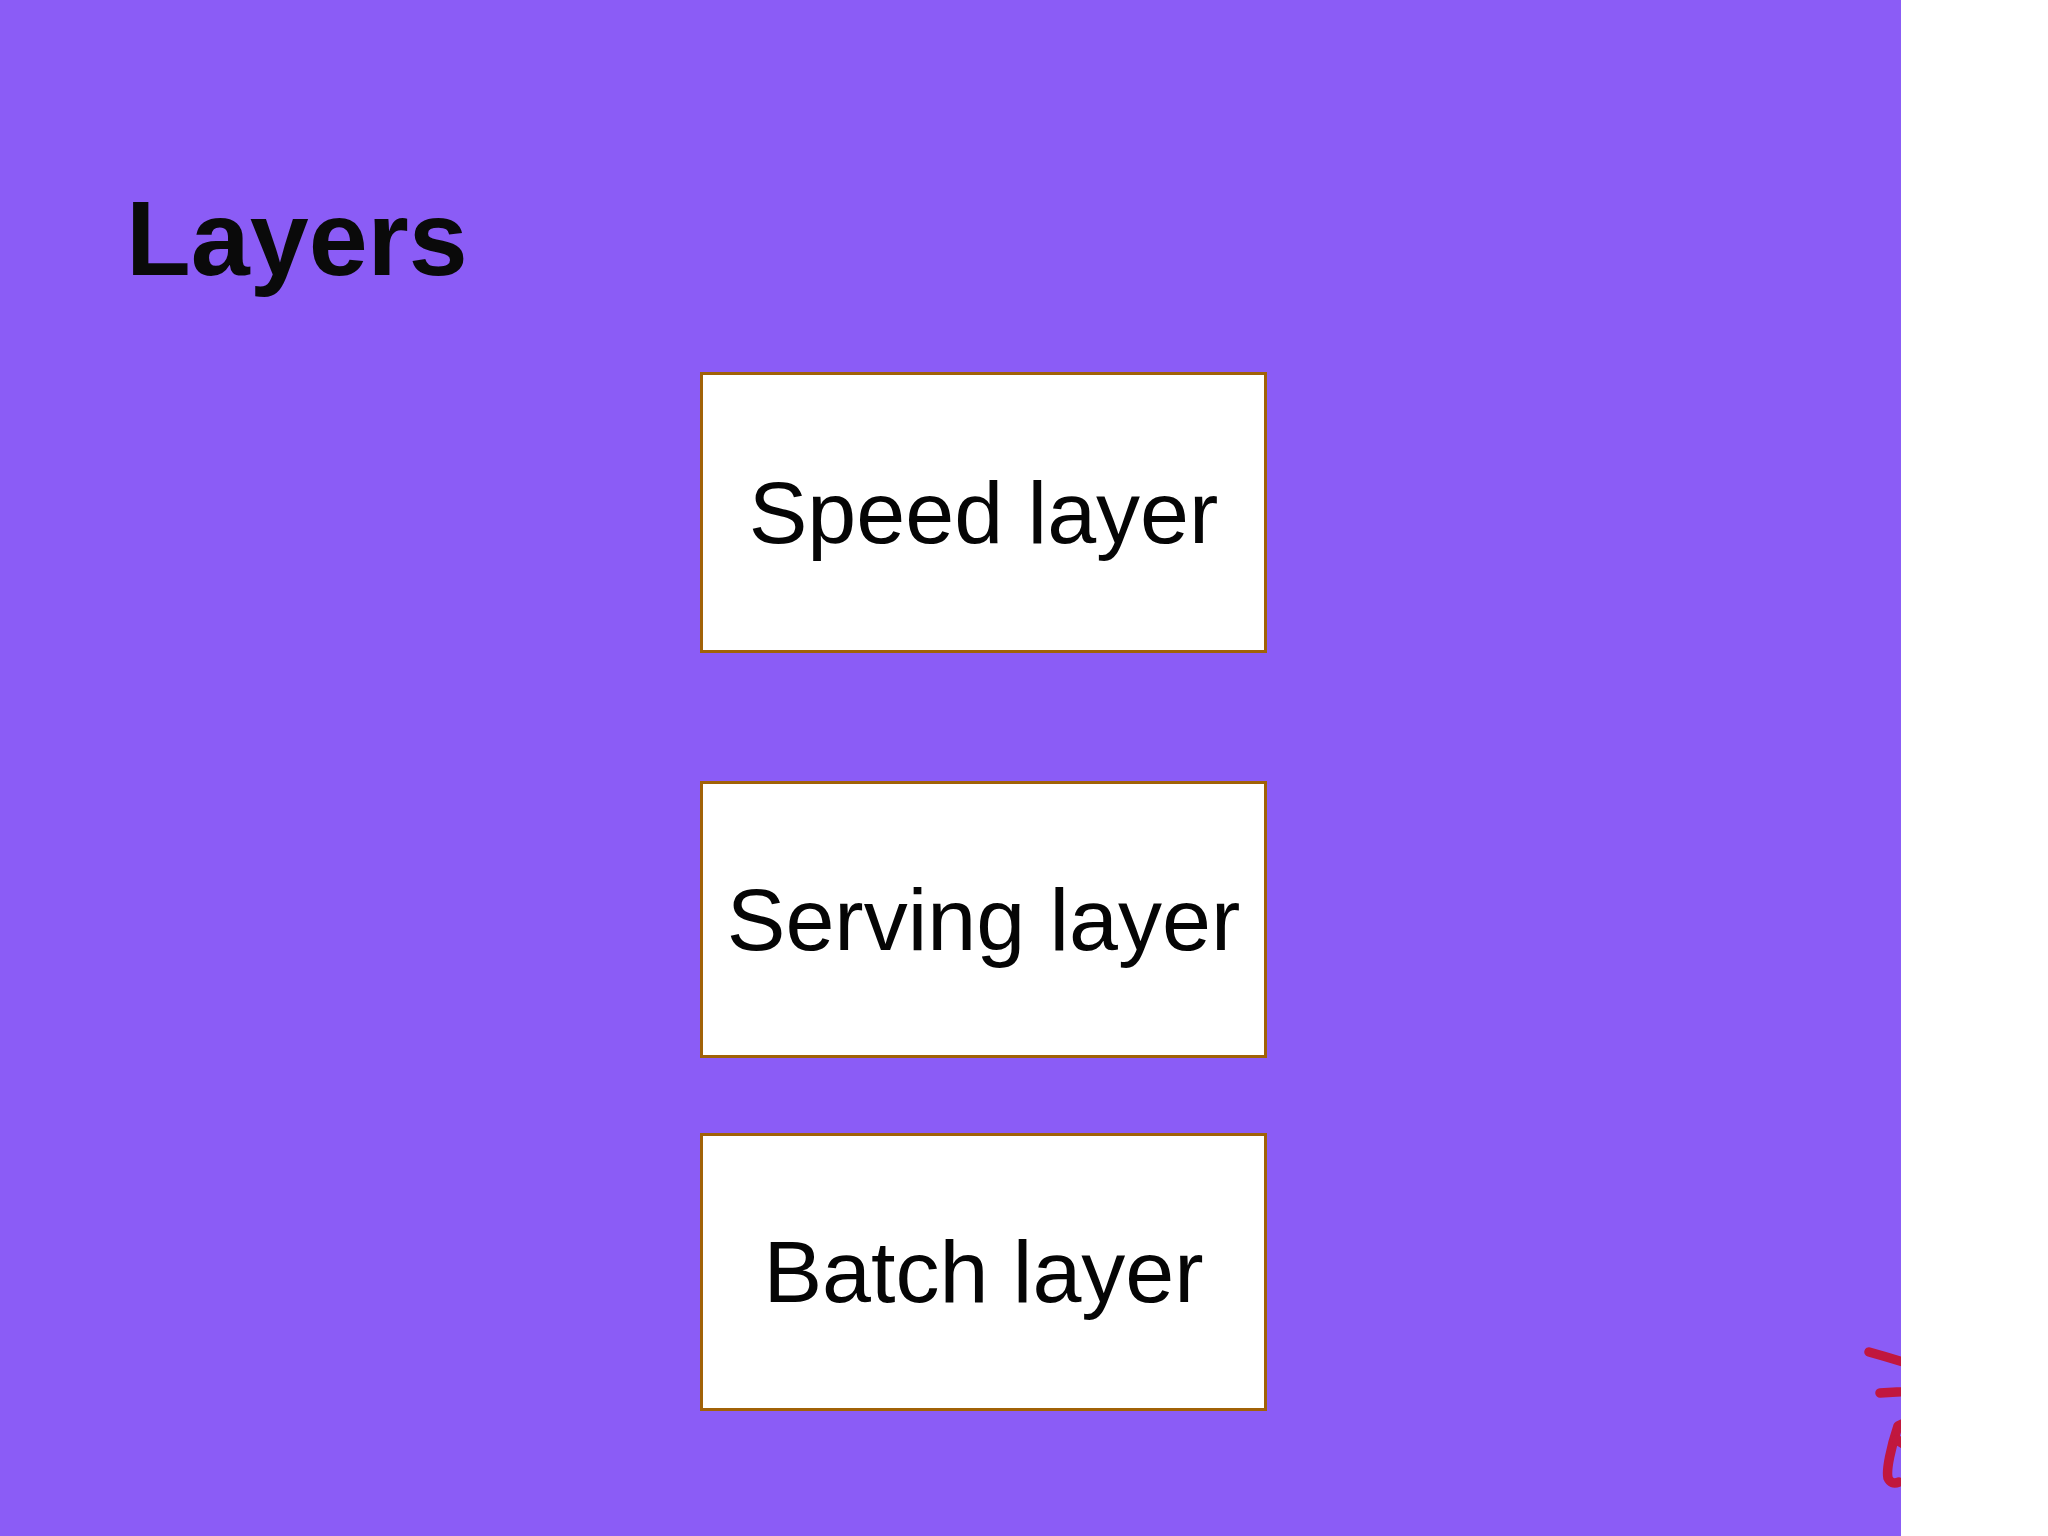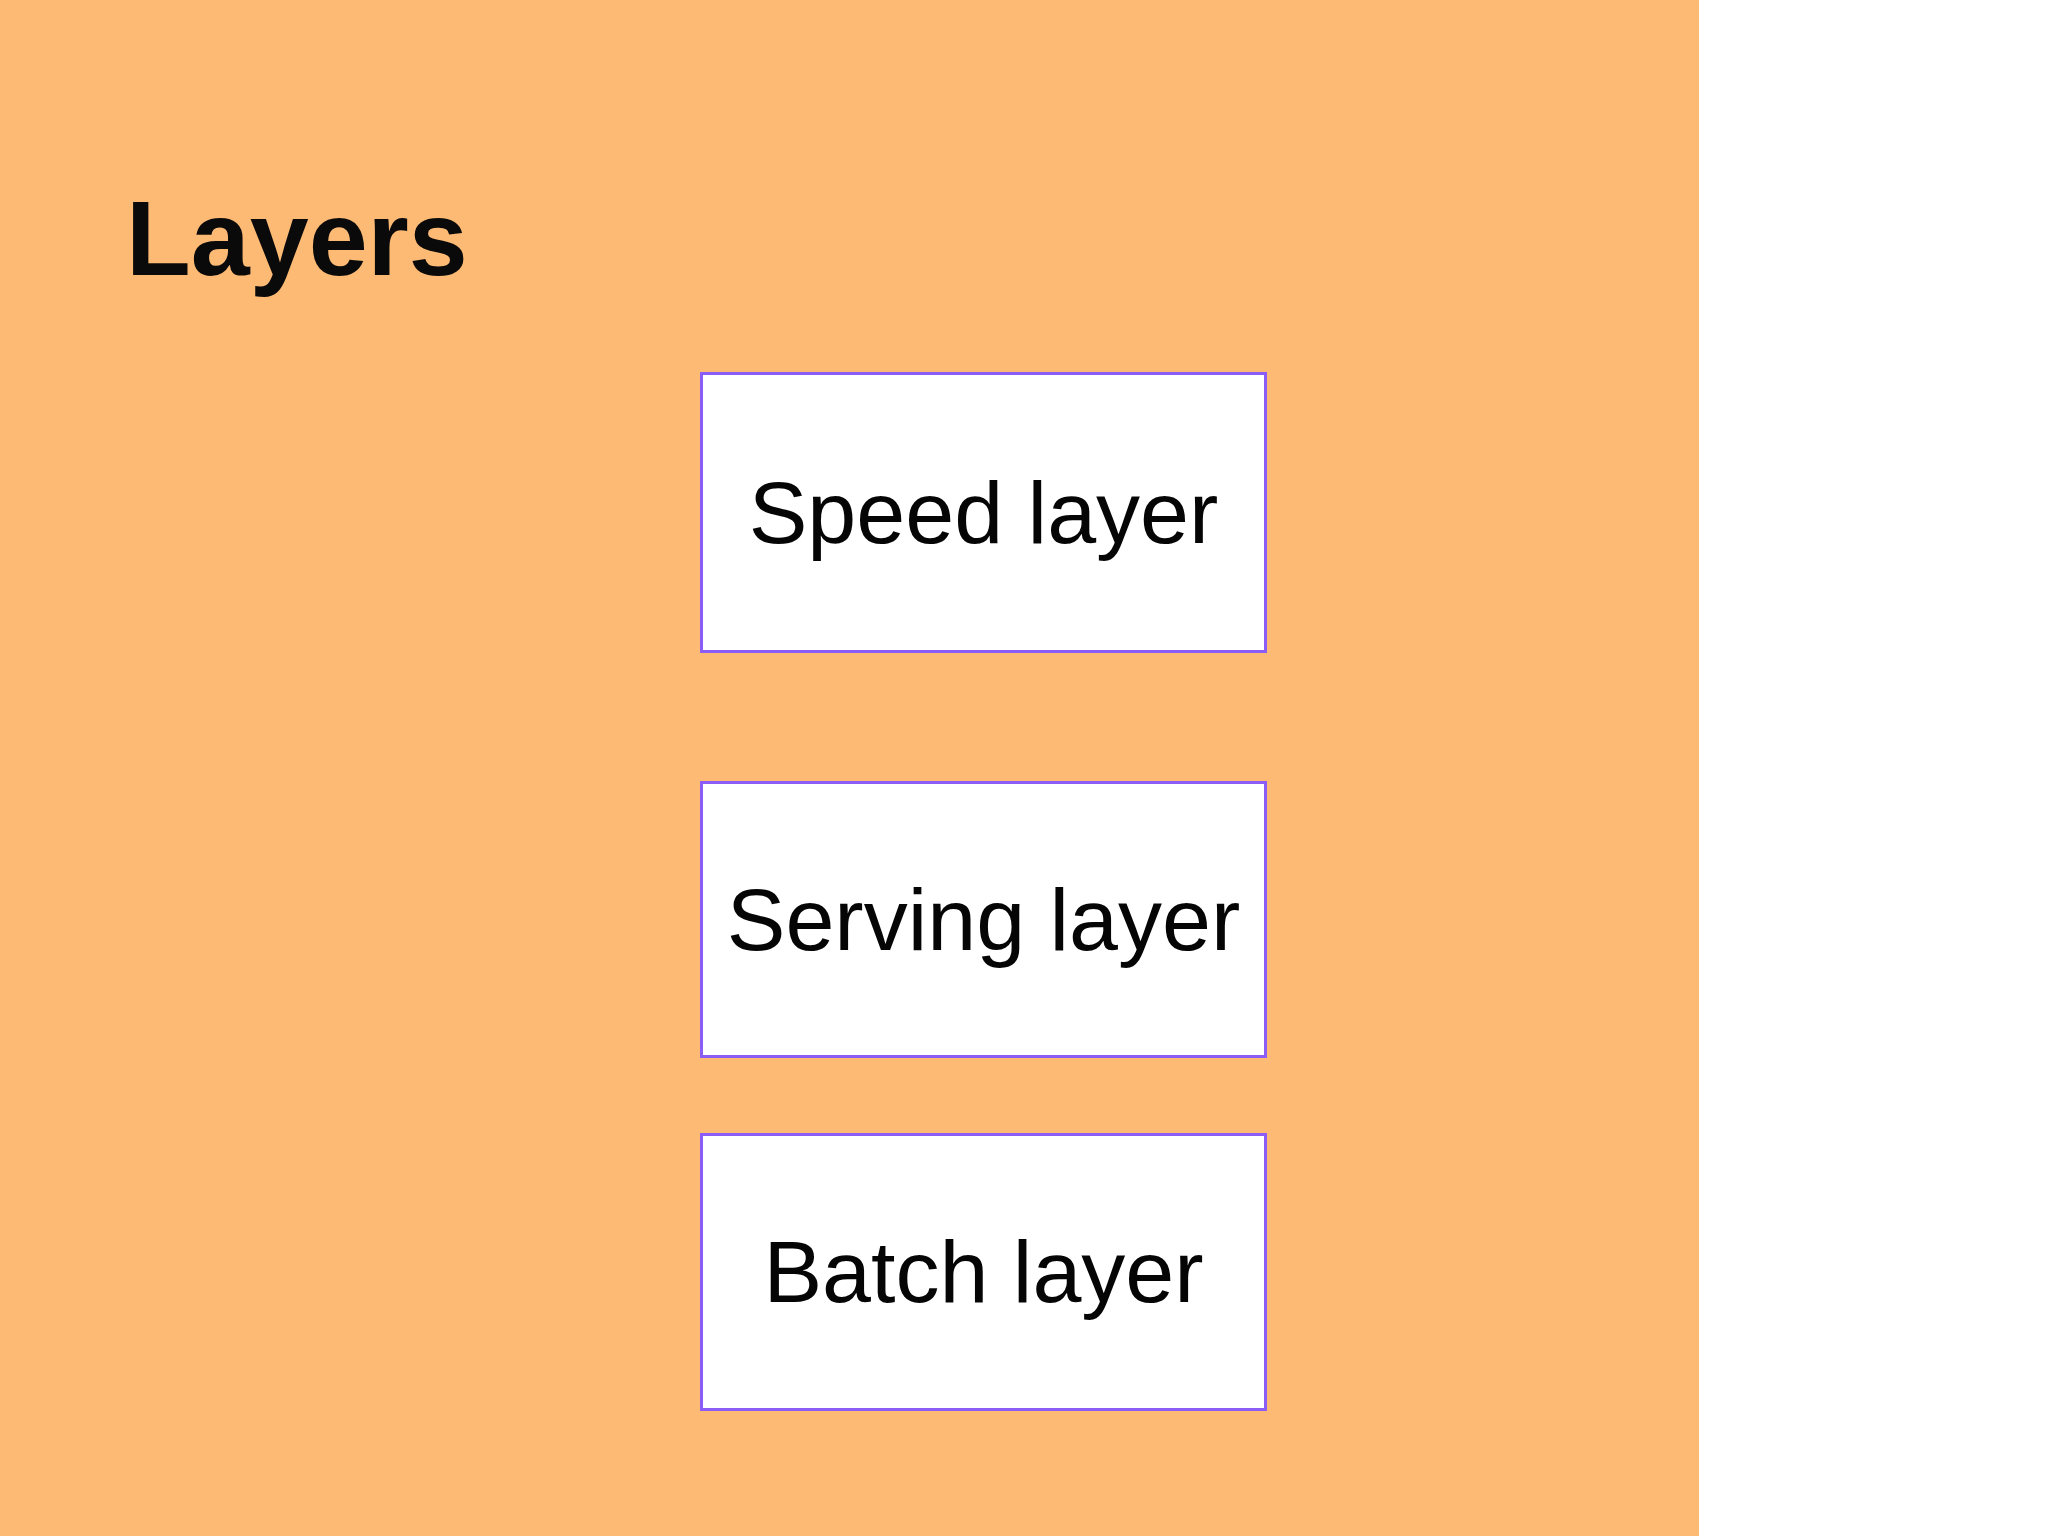--- a/index.html
+++ b/index.html
@@ -2,44 +2,44 @@
 <html><head>
 <meta charset="utf-8">
 <style>
   html, body {
     margin: 0;
     padding: 0;
     background: #ffffff;
   }
   .slide {
     position: relative;
-    width: 1699px;
+    width: 1901px;
     height: 1536px;
-    background: #fdba74;
+    background: #8b5cf6;
     overflow: hidden;
     font-family: "Liberation Sans", sans-serif;
     color: #000000;
   }
   .slide-title {
     position: absolute;
     left: 126px;
     top: 180px;
     margin: 0;
     font-size: 106px;
     font-weight: 700;
     letter-spacing: 0px;
     line-height: 1.1;
     color: #0a0a0a;
   }
   .layer-box {
     position: absolute;
     left: 700px;
     width: 567px;
     box-sizing: border-box;
-    border: 3px solid #8b5cf6;
+    border: 3px solid #a16207;
     background: #ffffff;
     display: flex;
     align-items: center;
     justify-content: center;
   }
   .layer-box .layer-label {
     font-size: 88px;
     font-weight: 400;
     color: #050505;
     white-space: nowrap;

